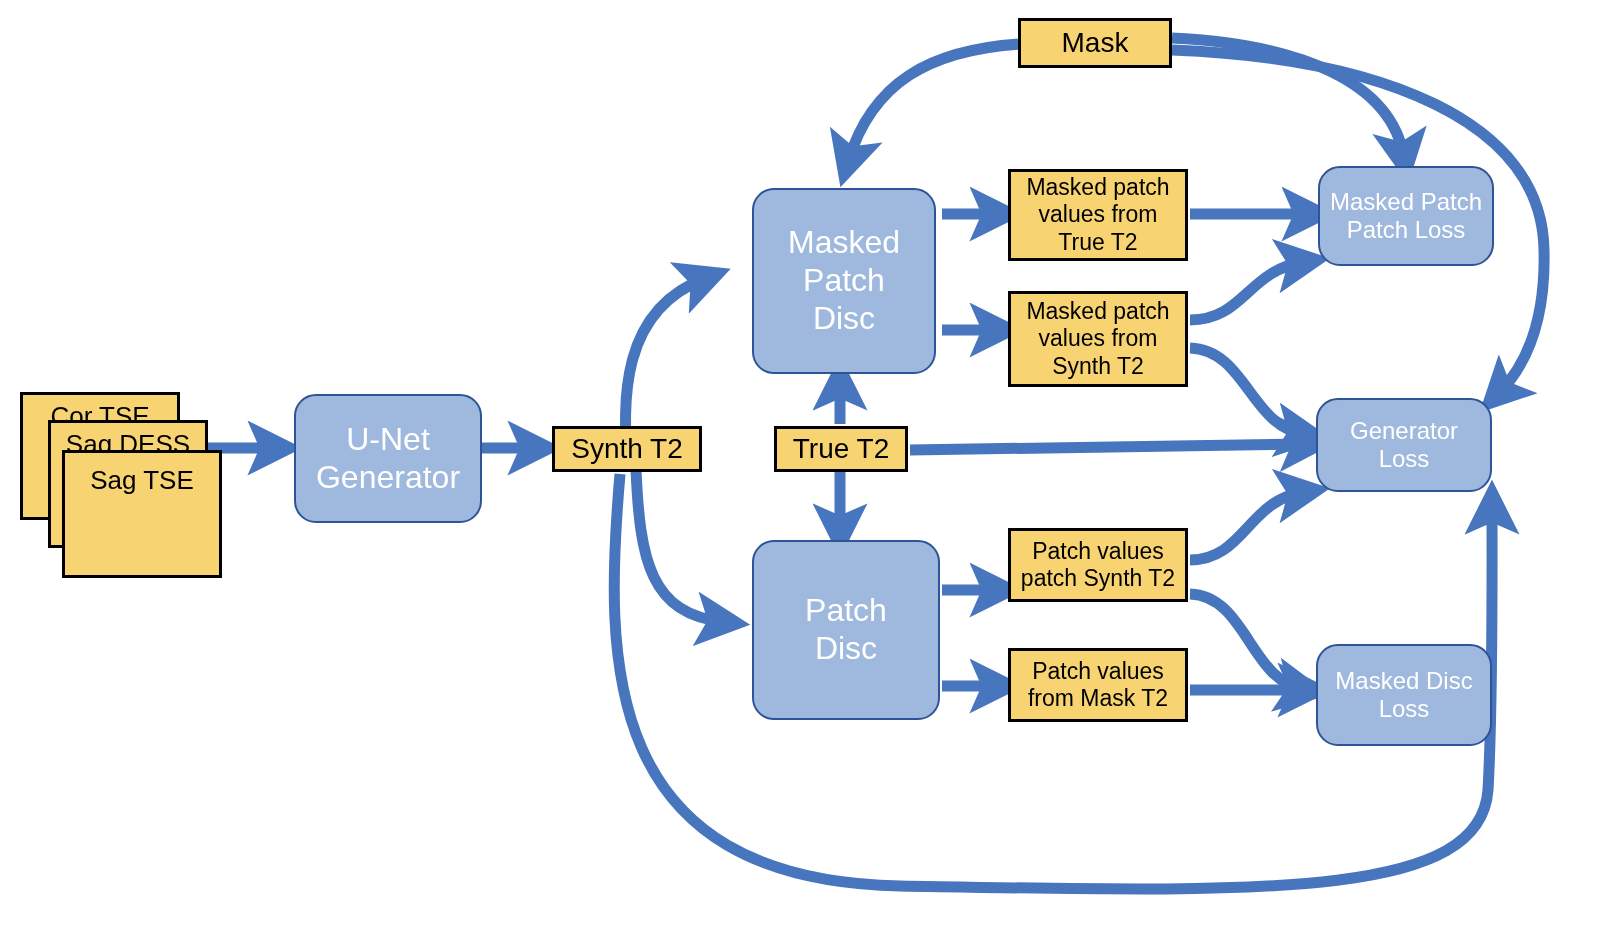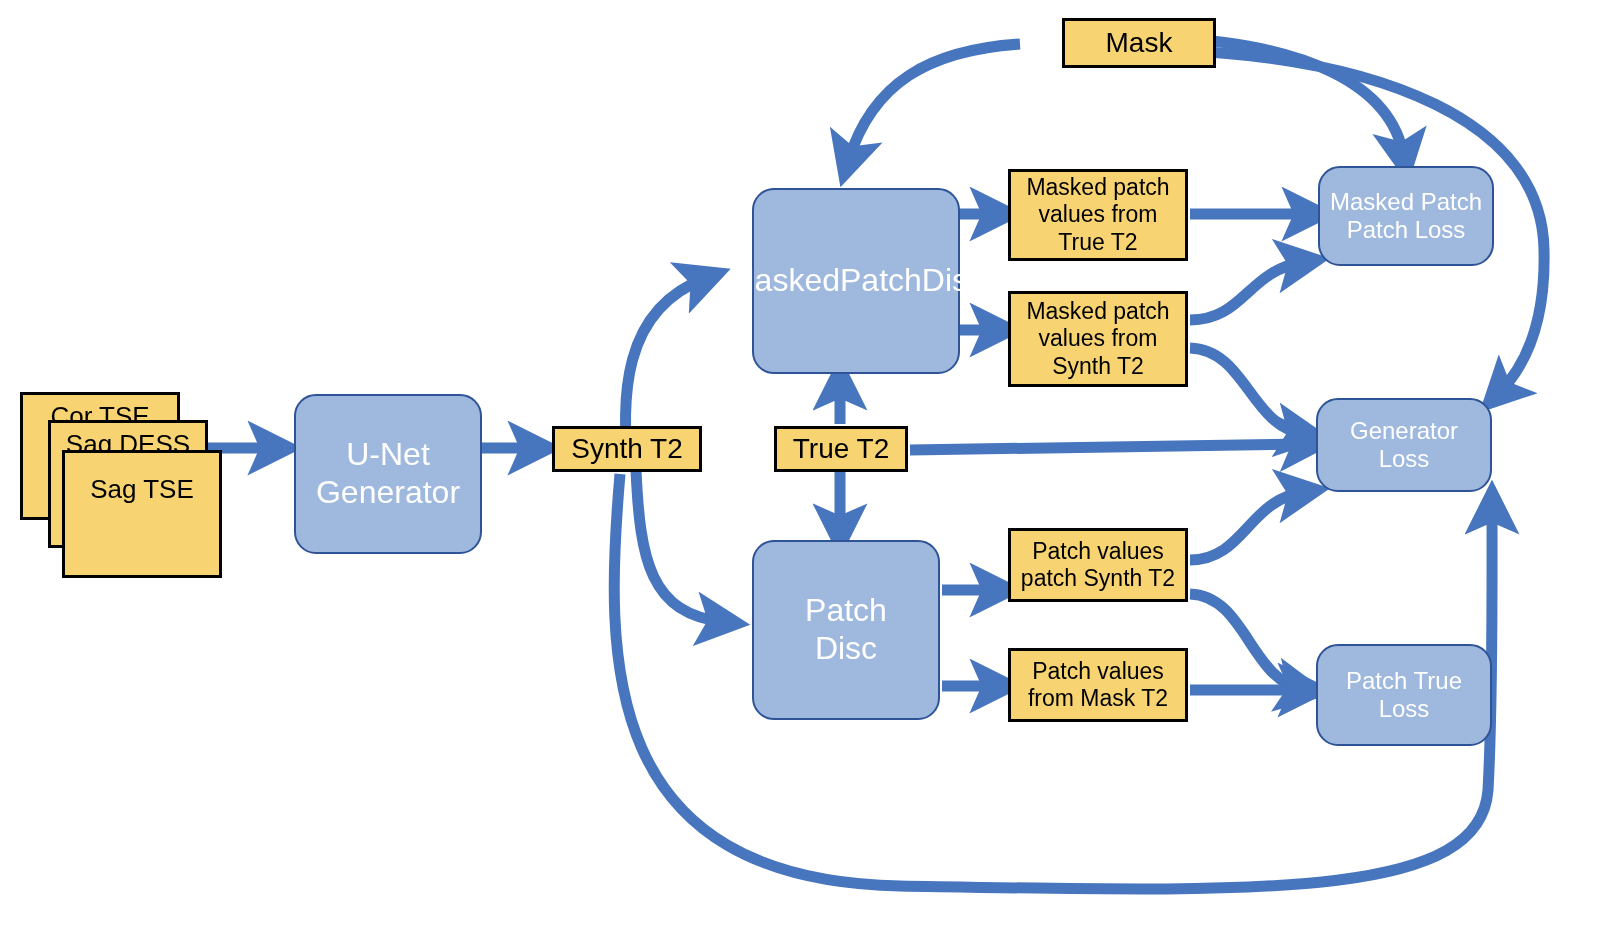--- a/index.html
+++ b/index.html
@@ -79,42 +79,42 @@
       <path d="M1190,690 L1306,690"></path>
     </g>
   </svg>
 
   <div class="node card t26" style="left:20px;top:392px;width:160px;height:128px;align-items:flex-start;padding-top:6px;">
     <span class="stack-label">Cor TSE</span>
   </div>
   <div class="node card t26" style="left:48px;top:420px;width:160px;height:128px;align-items:flex-start;padding-top:6px;">
     <span class="stack-label">Sag DESS</span>
   </div>
-  <div class="node card t26" style="left:62px;top:450px;width:160px;height:128px;align-items:flex-start;padding-top:21px;">
+  <div class="node card t26" style="left:62px;top:450px;width:160px;height:128px;align-items:flex-start;padding-top:12px;">
     <span class="stack-label">Sag TSE</span>
   </div>
 
-  <div class="node proc t32" style="left:294px;top:394px;width:188px;height:160px;flex-direction:column;">
+  <div class="node proc t32" style="left:294px;top:394px;width:188px;height:129px;flex-direction:column;">
     <span>U-Net</span>
     <span>Generator</span>
   </div>
 
   <div class="node card t28" style="left:552px;top:426px;width:150px;height:46px;">
     <span>Synth T2</span>
   </div>
 
   <div class="node card t28" style="left:774px;top:426px;width:134px;height:46px;">
     <span>True T2</span>
   </div>
 
-  <div class="node card t28" style="left:1018px;top:18px;width:154px;height:50px;margin-left:44px;">
+  <div class="node card t28" style="left:1018px;top:18px;width:154px;height:50px;">
     <span>Mask</span>
   </div>
 
-  <div class="node proc t32" style="left:752px;top:188px;width:208px;height:186px;flex-direction:row;">
+  <div class="node proc t32" style="left:752px;top:188px;width:184px;height:186px;flex-direction:column;">
     <span>Masked</span>
     <span>Patch</span>
     <span>Disc</span>
   </div>
 
   <div class="node proc t32" style="left:752px;top:540px;width:188px;height:180px;flex-direction:column;">
     <span>Patch</span>
     <span>Disc</span>
   </div>
 
@@ -144,17 +144,17 @@
     <span>Masked Patch</span>
     <span>Patch Loss</span>
   </div>
 
   <div class="node proc t24" style="left:1316px;top:398px;width:176px;height:94px;flex-direction:column;">
     <span>Generator</span>
     <span>Loss</span>
   </div>
 
   <div class="node proc t24" style="left:1316px;top:644px;width:176px;height:102px;flex-direction:column;">
-    <span>Patch True</span>
+    <span>Masked Disc</span>
     <span>Loss</span>
   </div>
 
 </div>
 
 </body></html>

